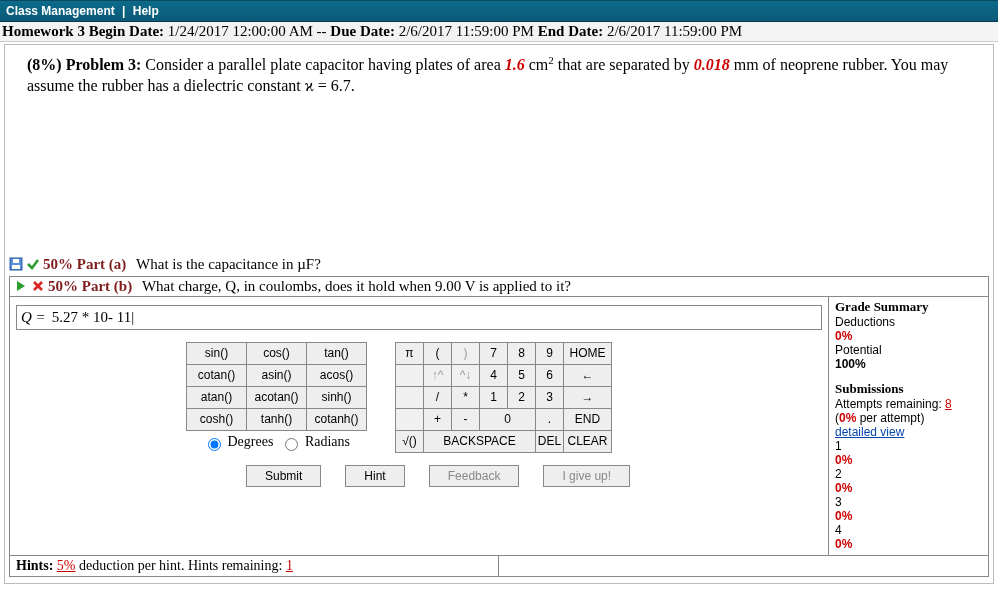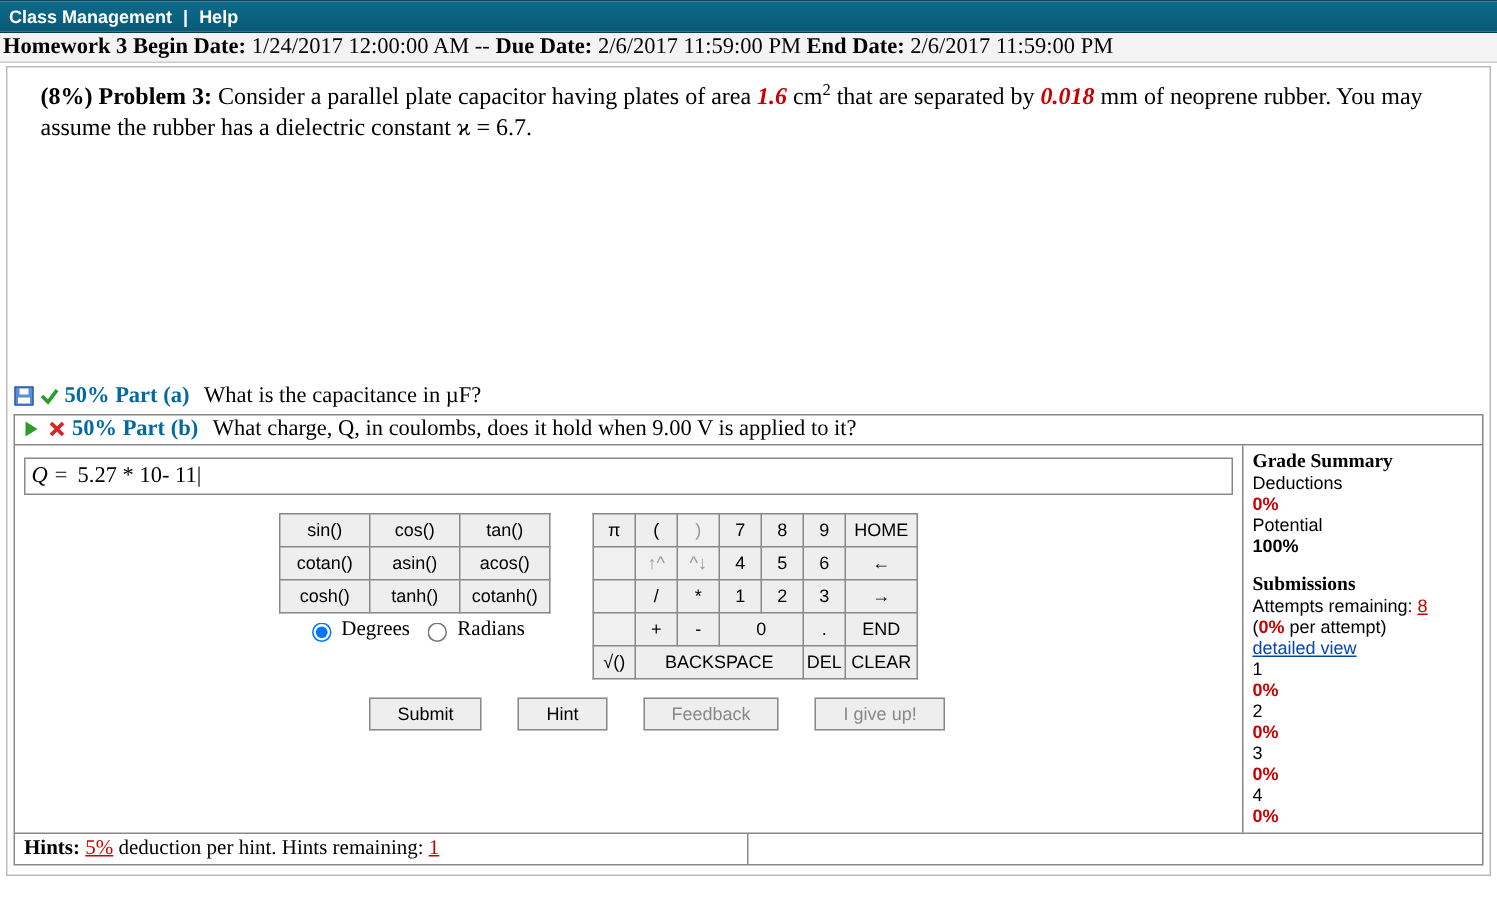--- a/index.html
+++ b/index.html
@@ -48,21 +48,21 @@
     display: flex;
     align-items: center;
     gap: 3px;
   }
   .part-row.current-box { border-bottom: 1px solid #888; }
   .icon-save, .icon-check, .icon-play, .icon-x {
     display:inline-block; width:14px; height:14px;
     vertical-align:middle;
   }
   .icon-save svg, .icon-check svg, .icon-play svg, .icon-x svg { width:14px;height:14px;display:block;}
-  .part-label { color:#0369a1; font-weight:bold; }
+  .part-label { color:#7f1d1d; font-weight:bold; }
   .workpanel { display:flex; }
   .work-left { flex:1; padding:4px 6px 6px 6px; }
   .work-right {
     width:160px; border-left:1px solid #888;
     padding:2px 6px 4px 6px;
     font-family: Arial, sans-serif;
     font-size:12px;
   }
   .grade-head, .sub-head { font-weight:bold; font-size:13px; font-family:"Times New Roman",serif; }
   .grade-row, .sub-row { display:flex; justify-content:space-between;flex-direction:column; }
@@ -195,20 +195,25 @@
                 <td>sin()</td>
                 <td>cos()</td>
                 <td>tan()</td>
               </tr>
               <tr>
                 <td>cotan()</td>
                 <td>asin()</td>
                 <td>acos()</td>
               </tr>
               <tr>
+                <td>atan()</td>
+                <td>acotan()</td>
+                <td>sinh()</td>
+              </tr>
+              <tr>
                 <td>cosh()</td>
                 <td>tanh()</td>
                 <td>cotanh()</td>
               </tr>
               <tr class="deg-row">
                 <td colspan="3" style="text-align:center;padding-top:2px;">
                   <label><input type="radio" name="ang" checked="" style=""> <span>Degrees</span></label>&nbsp;
                   <label><input type="radio" name="ang" style=""> <span>Radians</span></label>
                 </td>
               </tr>

